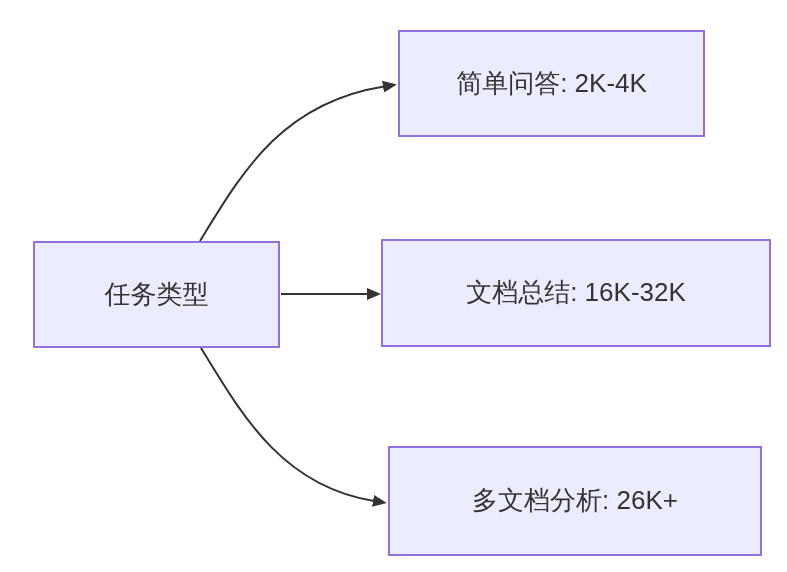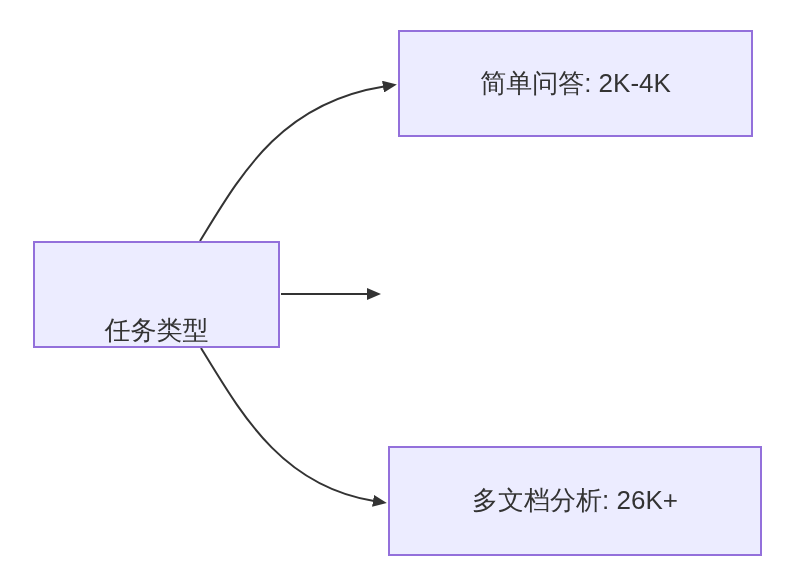--- a/index.html
+++ b/index.html
@@ -29,22 +29,22 @@
     border: 2px solid #9370DB;
     color: #333333;
     font-size: 26px;
     display: flex;
     align-items: center;
     justify-content: center;
     text-align: center;
     white-space: nowrap;
     line-height: 1.2;
   }
-  .node-root   { left: 33px;  top: 241px; width: 247px; height: 107px; align-items: flex-end; }
-  .node-qa     { left: 398px; top: 30px;  width: 355px; height: 107px; }
+  .node-root   { left: 33px;  top: 241px; width: 247px; height: 107px; }
+  .node-qa     { left: 398px; top: 30px;  width: 307px; height: 107px; }
   .node-doc    { left: 381px; top: 239px; width: 390px; height: 108px; }
   .node-multi  { left: 388px; top: 446px; width: 374px; height: 110px; }
   .edge {
     fill: none;
     stroke: #333333;
     stroke-width: 2px;
   }
 </style>
 </head>
 <body>
@@ -63,18 +63,21 @@
   </svg>
 
   <div class="node node-root">
     <span>任务类型</span>
   </div>
 
   <div class="node node-qa">
     <span>简单问答: 2K-4K</span>
   </div>
 
+  <div class="node node-doc">
+    <span>文档总结: 16K-32K</span>
+  </div>
 
   <div class="node node-multi">
     <span>多文档分析: 26K+</span>
   </div>
 
 </div>
 
 </body></html>

